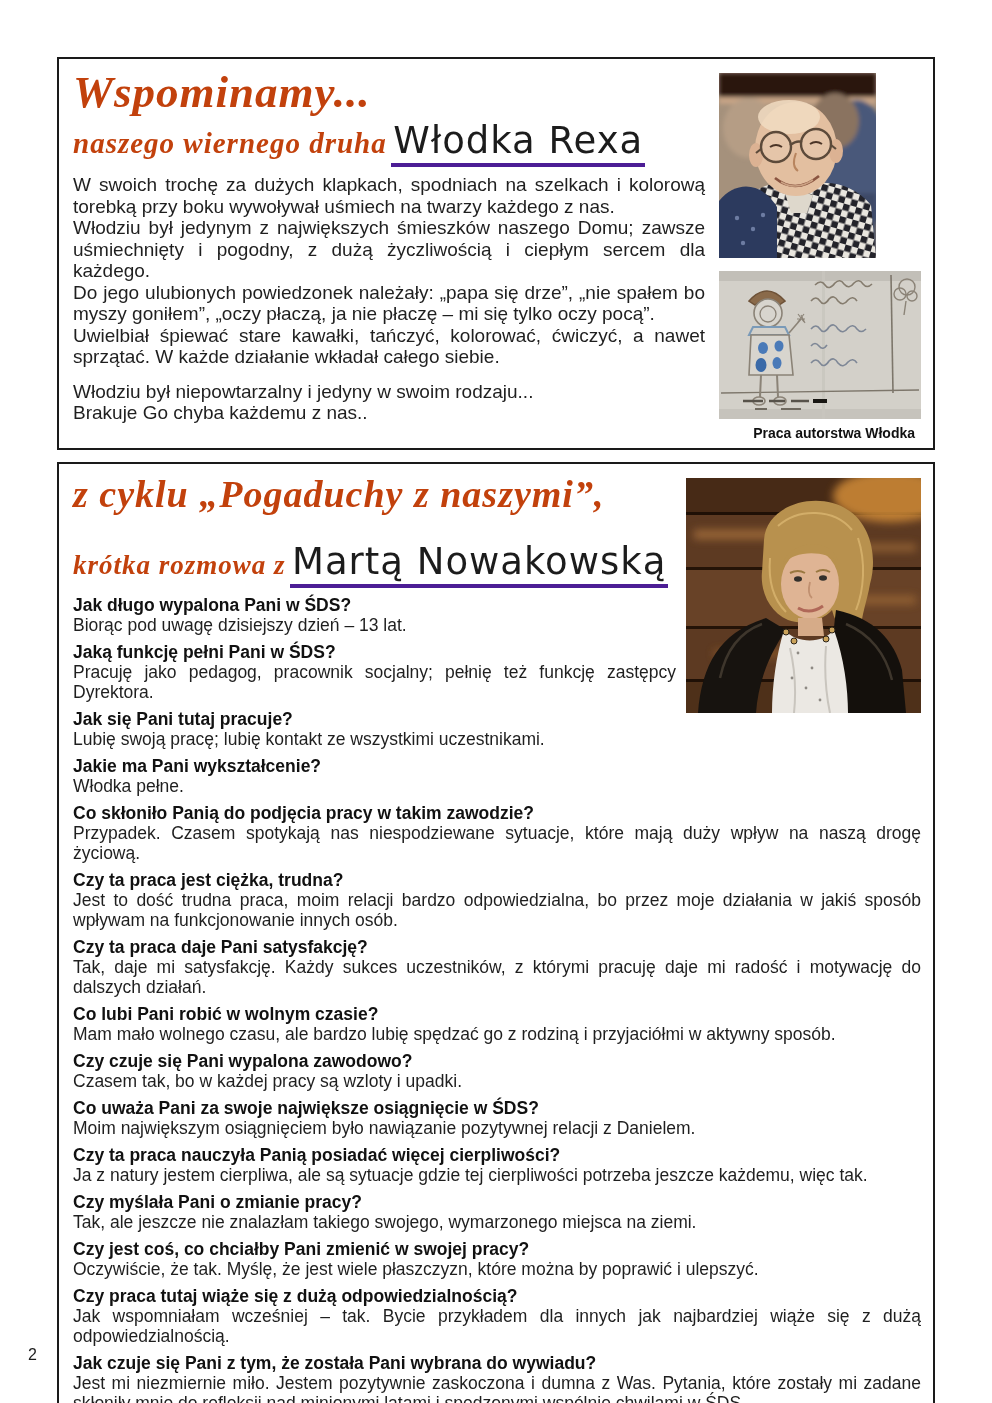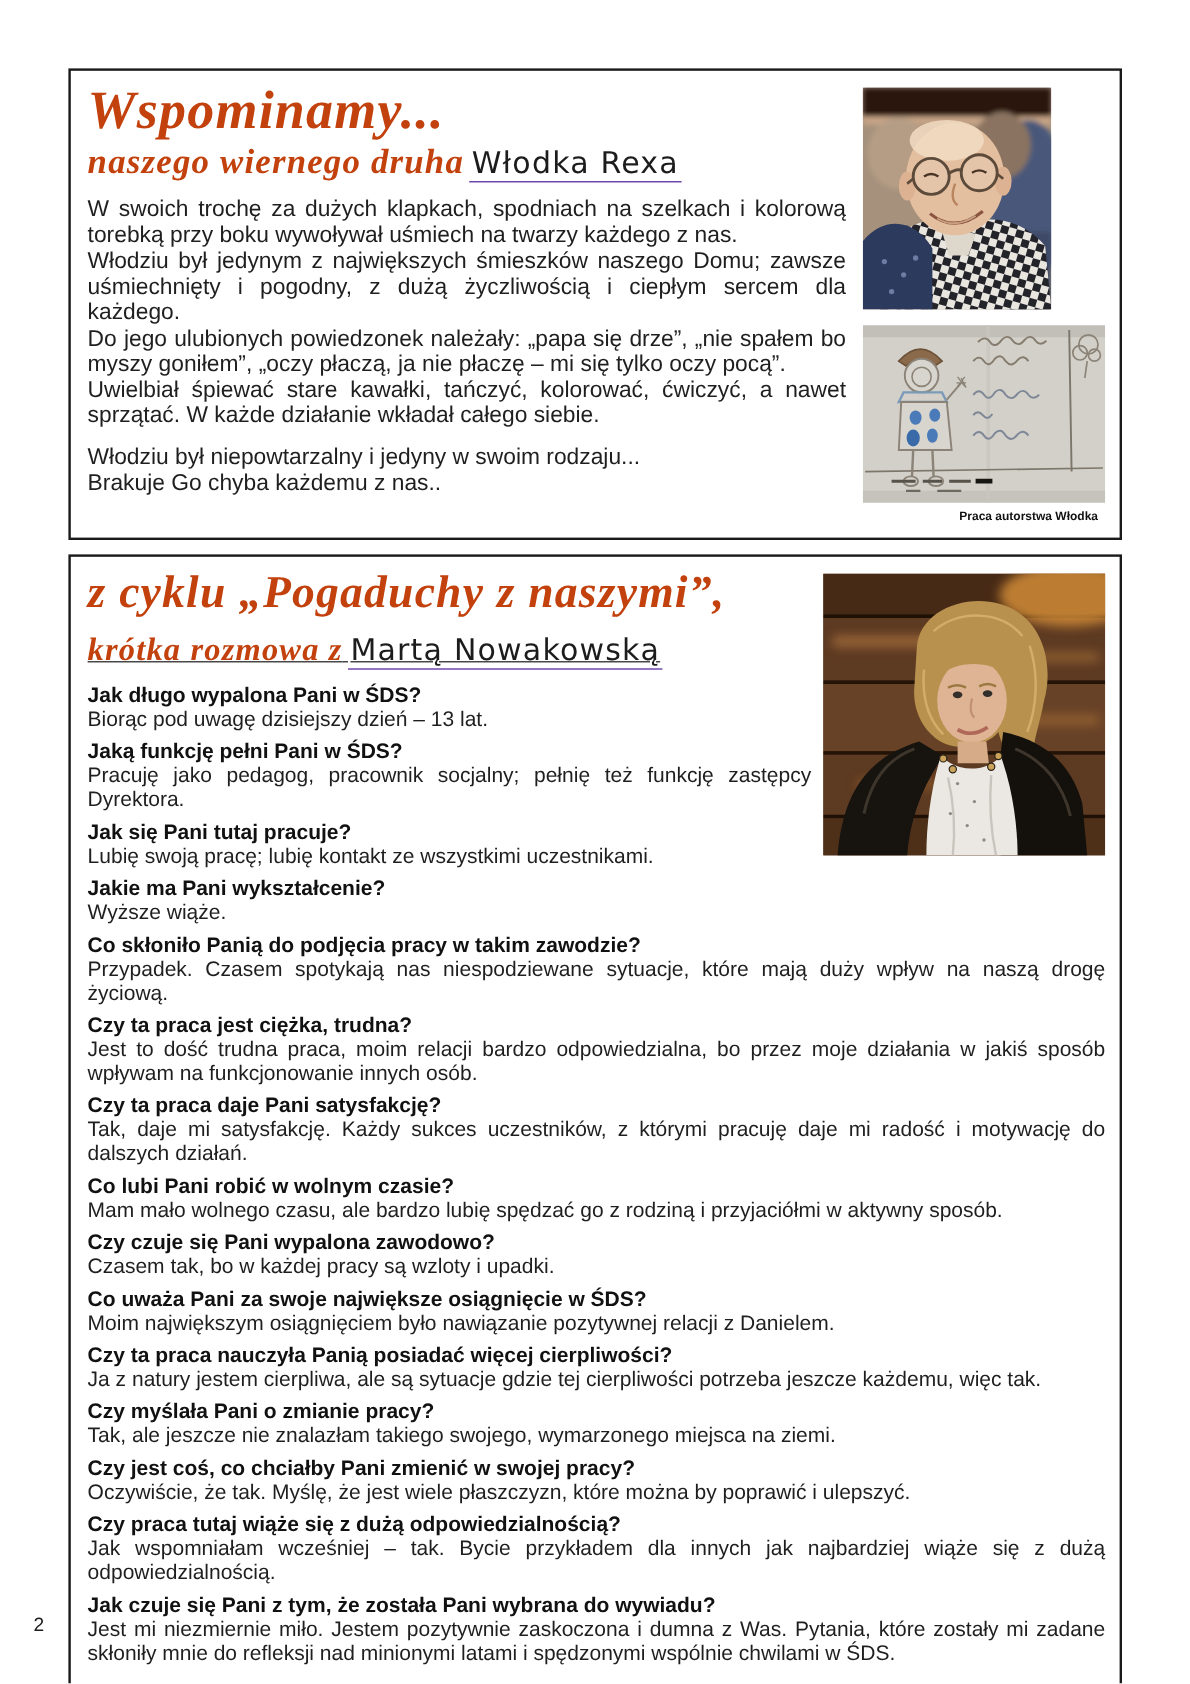--- a/index.html
+++ b/index.html
@@ -29,39 +29,39 @@
     font-family: "Liberation Serif", serif;
     font-style: italic;
     font-weight: bold;
     color: #c2410c;
     letter-spacing: 1px;
   }
   .s1-title { font-size: 45px; line-height: 1.12; margin-top: 4px; }
   .s1-sub   { margin-top: 2px; margin-bottom: 12px; }
   .s1-sub .script { font-size: 29px; }
   .s2-title { font-size: 38px; line-height: 1.1; margin-top: 2px; }
-  .s2-sub   { margin-top: 10px; margin-bottom: 12px; text-decoration: underline; }
+  .s2-sub   { margin-top: 24px; margin-bottom: 12px; }
   .s2-sub .script { font-size: 27px; }
   .uname {
     font-family: "DejaVu Sans", sans-serif;
     font-weight: normal;
     font-style: normal;
-    font-size: 25px;
+    font-size: 37px;
     letter-spacing: 1px;
-    border-bottom: 1px solid #4c1d95;
+    border-bottom: 4px solid #4c1d95;
     padding: 0 2px 1px 2px;
   }
 
   
   .media-col { float: right; width: 202px; margin: 10px 0 4px 14px; }
   .photo-man { display: block; width: 157px; height: 185px; }
   .drawing   { display: block; width: 202px; height: 148px; margin-top: 13px; }
   .caption {
     font-weight: bold;
-    font-size: 10px;
+    font-size: 14px;
     text-align: right;
     margin-top: 6px;
     padding-right: 6px;
     color: #111;
   }
   p.body {
     font-size: 19px;
     line-height: 21.5px;
     text-align: justify;
     margin: 0;
@@ -283,21 +283,21 @@
     <div class="qa">
       <div class="qa-q">Jaką funkcję pełni Pani w ŚDS?</div>
       <div class="qa-a">Pracuję jako pedagog, pracownik socjalny; pełnię też funkcję zastępcy Dyrektora.</div>
     </div>
     <div class="qa">
       <div class="qa-q">Jak się Pani tutaj pracuje?</div>
       <div class="qa-a">Lubię swoją pracę; lubię kontakt ze wszystkimi uczestnikami.</div>
     </div>
     <div class="qa">
       <div class="qa-q">Jakie ma Pani wykształcenie?</div>
-      <div class="qa-a">Wyższe wiąże.</div>
+      <div class="qa-a">Włodka pełne.</div>
     </div>
     <div class="qa">
       <div class="qa-q">Co skłoniło Panią do podjęcia pracy w takim zawodzie?</div>
       <div class="qa-a">Przypadek. Czasem spotykają nas niespodziewane sytuacje, które mają duży wpływ na naszą drogę życiową.</div>
     </div>
     <div class="qa">
       <div class="qa-q">Czy ta praca jest ciężka, trudna?</div>
       <div class="qa-a">Jest to dość trudna praca, moim relacji bardzo odpowiedzialna, bo przez moje działania w jakiś  sposób wpływam na funkcjonowanie innych osób.</div>
     </div>
     <div class="qa">

